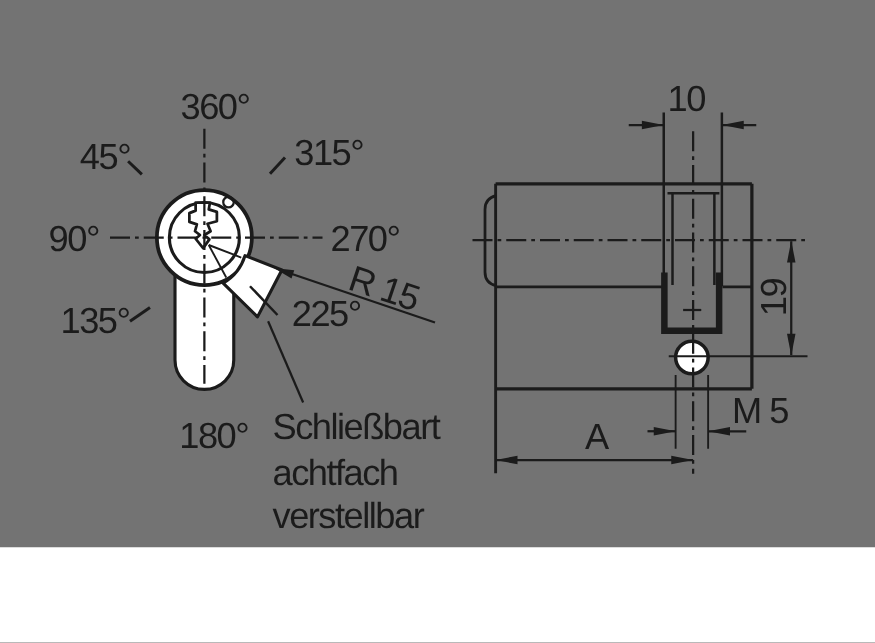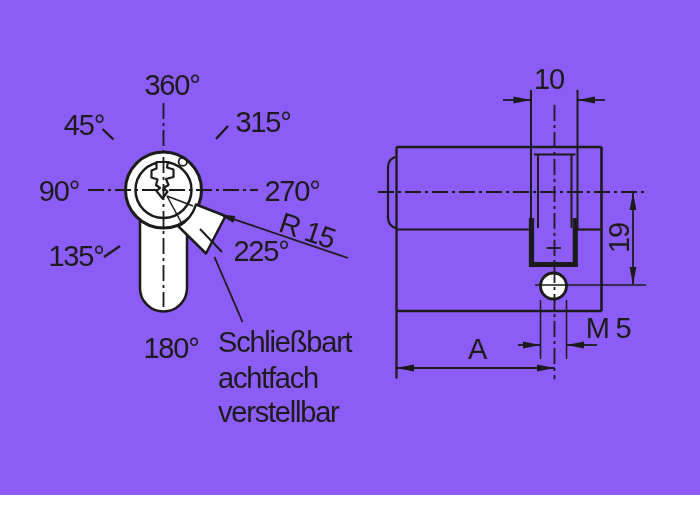--- a/index.html
+++ b/index.html
@@ -3,22 +3,22 @@
 <meta charset="utf-8">
 <style>
   html, body {
     margin: 0;
     padding: 0;
     background: #ffffff;
   }
   .page {
     position: relative;
     width: 700px;
-    height: 495px;
-    background: #8b5cf6;
+    height: 438px;
+    background: #737373;
     overflow: hidden;
     text-decoration: underline;
   }
   svg text {
     font-family: "Liberation Sans", "DejaVu Sans", sans-serif;
     font-size: 29px;
     letter-spacing: -1.2px;
     fill: #1b1b1b;
   }
   .ln   { stroke: #1b1b1b; fill: none; }

